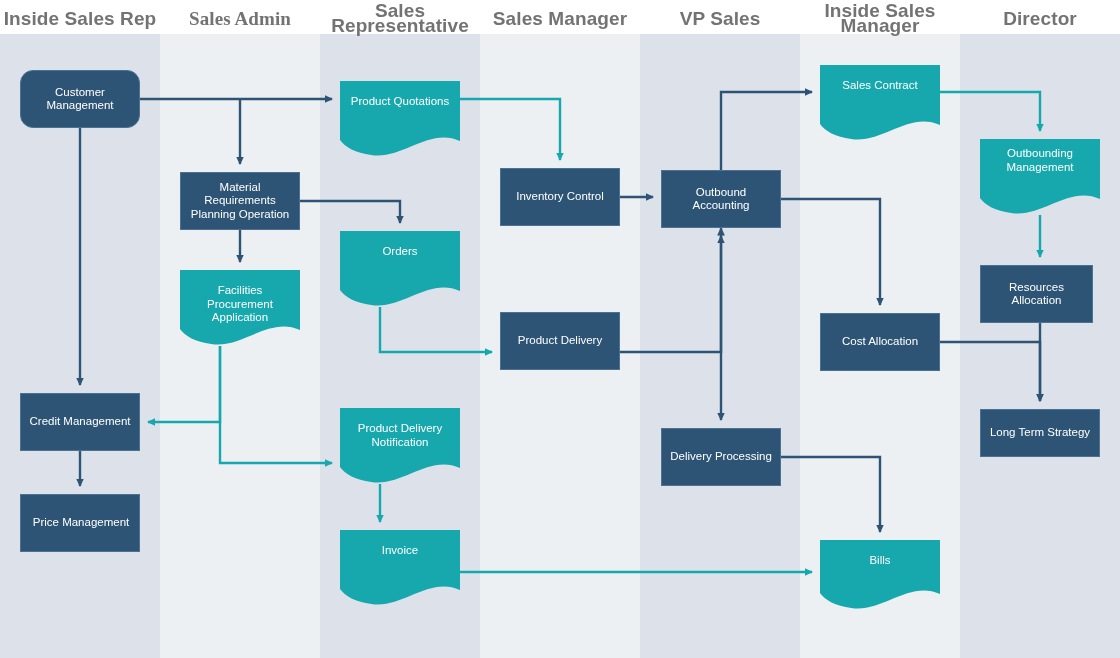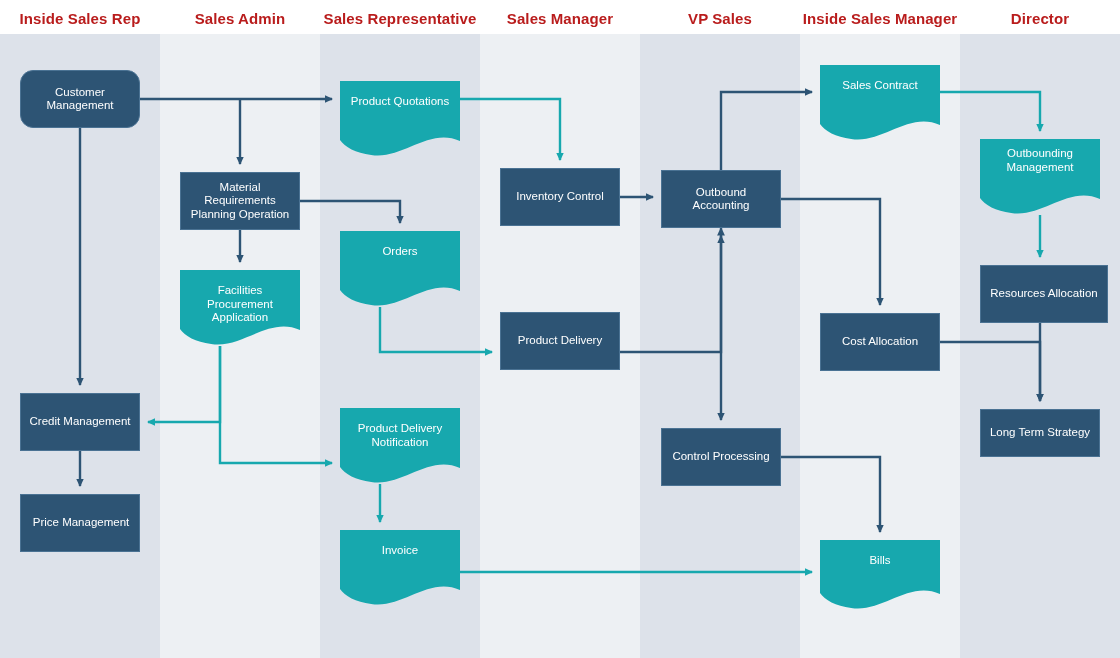--- a/index.html
+++ b/index.html
@@ -1,41 +1,41 @@
 <!DOCTYPE html>
 <html><head>
 <meta charset="utf-8">
 <style>
   html,body{margin:0;padding:0;background:#ffffff;}
   body{width:1120px;height:658px;overflow:hidden;font-family:"Liberation Sans",sans-serif;}
   #stage{position:relative;width:1120px;height:658px;background:#ffffff;}
   .lane{position:absolute;top:34px;height:624px;}
   .lane-hdr{position:absolute;top:0;height:36px;display:flex;align-items:center;justify-content:center;
-            text-align:center;font-weight:bold;font-size:15px;color:#b91c1c;line-height:15px;
+            text-align:center;font-weight:bold;font-size:19px;color:#737373;line-height:15px;
             letter-spacing:.1px;}
   #edges{position:absolute;left:0;top:0;width:1120px;height:658px;}
   .node{position:absolute;display:flex;align-items:center;justify-content:center;text-align:center;
         color:#ffffff;font-size:11.5px;line-height:13.5px;box-sizing:border-box;padding:0 6px;}
   .node.proc{background:#2d5474;border:1px solid #4a7293;}
   .node.doc{background:transparent;border:none;}
   .doc-svg{position:absolute;left:0;top:0;width:100%;height:100%;}
   .doc-label{position:relative;z-index:2;width:100%;}
   .node.doc{align-items:flex-start;}
   .node.doc .doc-label{padding-top:0;}
 </style>
 </head>
 <body>
 
 <div id="stage">
 
   <div id="lanes">
       <div class="lane" style="left: 0px; width: 160px; background: rgb(221, 226, 234);"></div>
       <div class="lane-hdr" style="left: 0px; width: 160px;">Inside Sales Rep</div>
       <div class="lane" style="left: 160px; width: 160px; background: rgb(237, 240, 243);"></div>
-      <div class="lane-hdr" style="left: 160px; width: 160px;">Sales Admin</div>
+      <div class="lane-hdr" style="left: 160px; width: 160px; font-family: Liberation Serif, serif;">Sales Admin</div>
       <div class="lane" style="left: 320px; width: 160px; background: rgb(221, 226, 234);"></div>
       <div class="lane-hdr" style="left: 320px; width: 160px;">Sales Representative</div>
       <div class="lane" style="left: 480px; width: 160px; background: rgb(237, 240, 243);"></div>
       <div class="lane-hdr" style="left: 480px; width: 160px;">Sales Manager</div>
       <div class="lane" style="left: 640px; width: 160px; background: rgb(221, 226, 234);"></div>
       <div class="lane-hdr" style="left: 640px; width: 160px;">VP Sales</div>
       <div class="lane" style="left: 800px; width: 160px; background: rgb(237, 240, 243);"></div>
       <div class="lane-hdr" style="left: 800px; width: 160px;">Inside Sales Manager</div>
       <div class="lane" style="left: 960px; width: 160px; background: rgb(221, 226, 234);"></div>
       <div class="lane-hdr" style="left: 960px; width: 160px;">Director</div>
@@ -125,21 +125,21 @@
       <div class="node proc" style="left: 500px; top: 168px; width: 120px; height: 58px;">
         <span>Inventory Control</span>
       </div>
       <div class="node proc" style="left: 500px; top: 312px; width: 120px; height: 58px;">
         <span>Product Delivery</span>
       </div>
       <div class="node proc" style="left: 661px; top: 170px; width: 120px; height: 58px;">
         <span>Outbound Accounting</span>
       </div>
       <div class="node proc" style="left: 661px; top: 428px; width: 120px; height: 58px;">
-        <span>Control Processing</span>
+        <span>Delivery Processing</span>
       </div>
       <div class="node doc" style="left: 820px; top: 65px; width: 120px; height: 76px;">
         <svg class="doc-svg" viewBox="0 0 120 76" preserveAspectRatio="none">
           <path d="M0,0 L120,0 L120,60 C88.8,46 62.400000000000006,79 31.200000000000003,74 C15.600000000000001,72 4.8,66 0,59 Z" fill="#17a8ae"></path>
         </svg>
         <span class="doc-label" style="padding-top: 14px;">Sales Contract</span>
       </div>
       <div class="node proc" style="left: 820px; top: 313px; width: 120px; height: 58px;">
         <span>Cost Allocation</span>
       </div>
@@ -148,21 +148,21 @@
           <path d="M0,0 L120,0 L120,54 C88.8,40 62.400000000000006,73 31.200000000000003,68 C15.600000000000001,66 4.8,60 0,53 Z" fill="#17a8ae"></path>
         </svg>
         <span class="doc-label" style="padding-top: 14px;">Bills</span>
       </div>
       <div class="node doc" style="left: 980px; top: 139px; width: 120px; height: 76px;">
         <svg class="doc-svg" viewBox="0 0 120 76" preserveAspectRatio="none">
           <path d="M0,0 L120,0 L120,60 C88.8,46 62.400000000000006,79 31.200000000000003,74 C15.600000000000001,72 4.8,66 0,59 Z" fill="#17a8ae"></path>
         </svg>
         <span class="doc-label" style="padding-top: 8px;">Outbounding Management</span>
       </div>
-      <div class="node proc" style="left: 980px; top: 265px; width: 128px; height: 58px;">
+      <div class="node proc" style="left: 980px; top: 265px; width: 113px; height: 58px;">
         <span>Resources Allocation</span>
       </div>
       <div class="node proc" style="left: 980px; top: 409px; width: 120px; height: 48px;">
         <span>Long Term Strategy</span>
       </div>
     </div>
 
 </div>
 
 </body></html>

